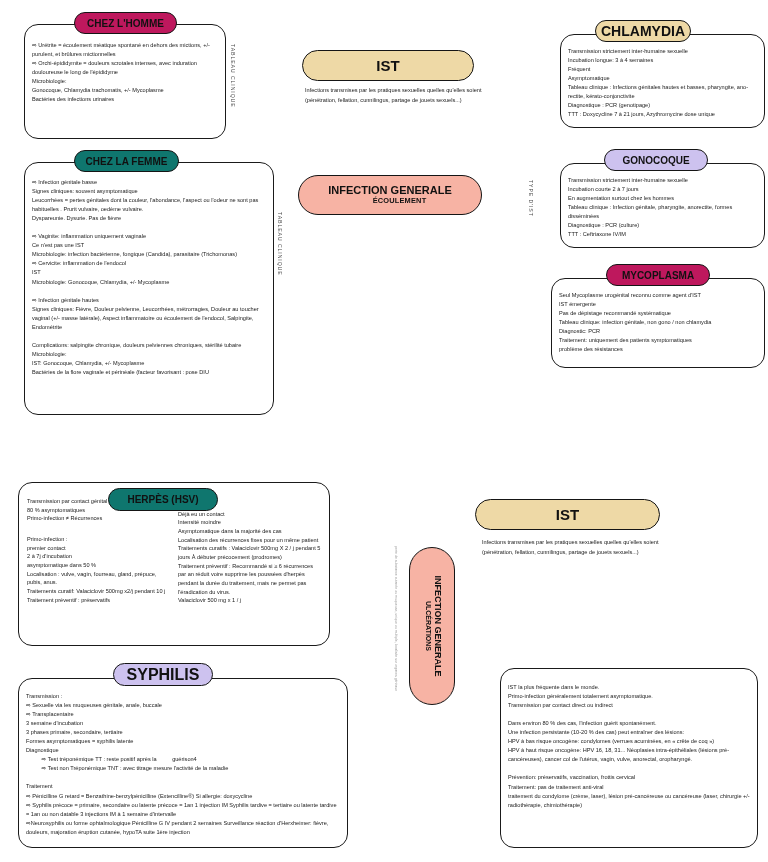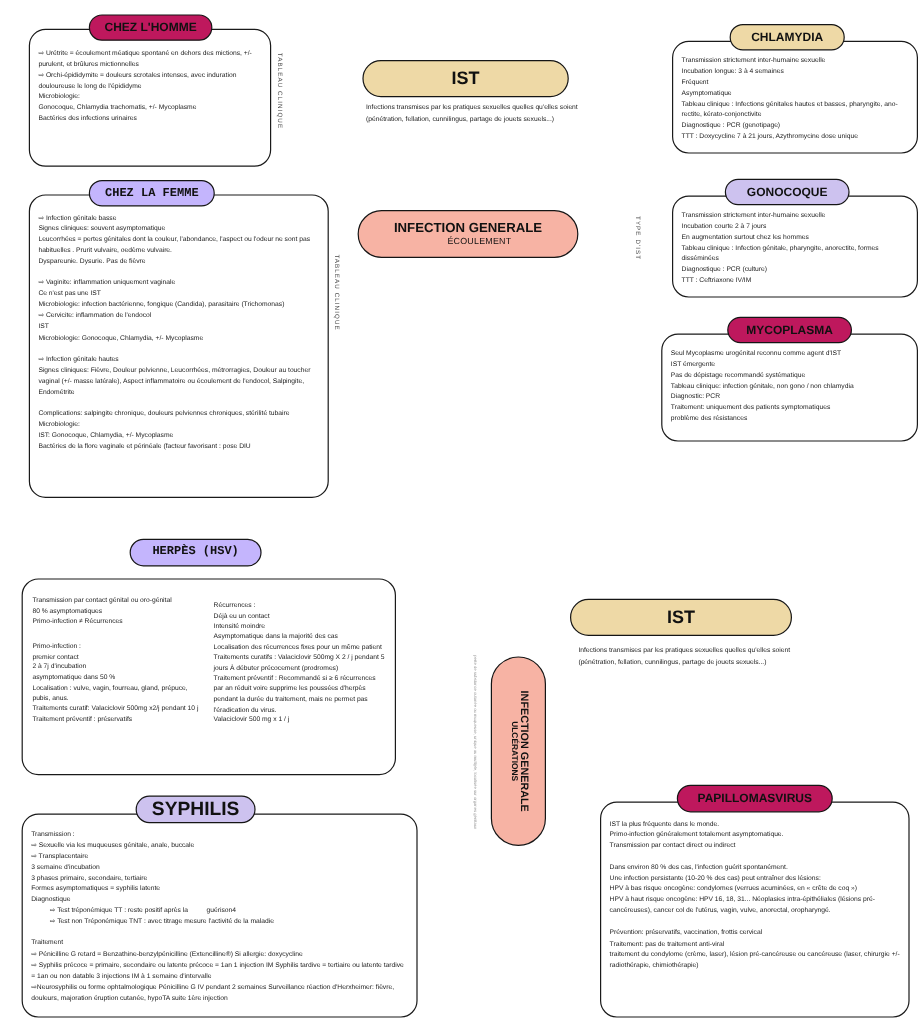--- a/index.html
+++ b/index.html
@@ -32,24 +32,24 @@
   .pill{
     position:absolute;
     border:1.6px solid #151515;
     border-radius:999px;
     display:flex;align-items:center;justify-content:center;
     text-align:center;
     font-weight:bold;
     box-sizing:border-box;
     z-index:5;
   }
-  .pill .pill-sub{display:block;font-size:7.4px;font-weight:normal;letter-spacing:.2px;margin-left:19px;}
+  .pill .pill-sub{display:block;font-size:7.4px;font-weight:bold;letter-spacing:.2px;margin-left:19px;}
 
   .c-cyan{background:#be185d;}
-  .c-blue{background:#c4b5fd;font-family:Liberation Mono, monospace;}
+  .c-blue{background:#0f766e;}
   .c-tan{background:#eed9a6;}
   .c-purple{background:#cdc2ef;}
   .c-pink{background:#f7b3a4;}
 
   
   .cols{display:flex;gap:8px;}
   .cols .col{flex:1;}
 
   
   .vlabel{
@@ -150,21 +150,21 @@
 
   <div class="node" style="left:560px;top:34px;width:205px;height:94px;">
     <div class="node-body" style="padding-top:12px;">Transmission strictement inter-humaine sexuelle
 Incubation longue: 3 à 4 semaines
 Fréquent
 Asymptomatique
 Tableau clinique : Infections génitales hautes et basses, pharyngite, ano-rectite, kérato-conjonctivite
 Diagnostique : PCR (genotipage)
 TTT : Doxycycline 7 à 21 jours, Azythromycine dose unique</div>
   </div>
-  <div class="pill c-tan" style="left:608px;top:20px;width:96px;height:22px;font-size:10px;">
+  <div class="pill c-tan" style="left:595px;top:20px;width:96px;height:22px;font-size:14px;">
     <span>CHLAMYDIA</span>
   </div>
 
   <div class="node" style="left:560px;top:163px;width:205px;height:85px;">
     <div class="node-body" style="padding-top:12px;">Transmission strictement inter-humaine sexuelle
 Incubation courte 2 à 7 jours
 En augmentation surtout chez les hommes
 Tableau clinique : Infection génitale, pharyngite, anorectite, formes disséminées
 Diagnostique : PCR (culture)
 TTT : Ceftriaxone IV/IM</div>
@@ -207,21 +207,21 @@
 Intensité moindre
 Asymptomatique dans la majorité des cas
 Localisation des récurrences fixes pour un même patient
 Traitements curatifs : Valaciclovir 500mg X 2 / j pendant 5 jours À débuter précocement (prodromes)
 Traitement préventif : Recommandé si ≥ 6 récurrences par an réduit voire supprime les poussées d'herpès pendant la durée du traitement, mais ne permet pas l'éradication du virus.
 Valaciclovir 500 mg x 1 / j</div>
         </div>
       </div>
     </div>
   </div>
-  <div class="pill c-blue" style="left:108px;top:449px;width:110px;height:23px;font-size:10px;">
+  <div class="pill c-blue" style="left:108px;top:488px;width:110px;height:23px;font-size:10px;">
     <span>HERPÈS (HSV)</span>
   </div>
 
   <div class="node" style="left:18px;top:678px;width:330px;height:170px;">
     <div class="node-body" style="padding-top:13px;">Transmission :
 ⇨ Sexuelle via les muqueuses génitale, anale, buccale
 ⇨ Transplacentaire
 3 semaine d'incubation
 3 phases primaire, secondaire, tertiaire
 Formes asymptomatiques = syphilis latente
@@ -259,17 +259,14 @@
 
 Dans environ 80 % des cas, l'infection guérit spontanément.
 Une infection persistante (10-20 % des cas) peut entraîner des lésions:
 HPV à bas risque oncogène: condylomes (verrues acuminées, en « crête de coq »)
 HPV à haut risque oncogène: HPV 16, 18, 31... Néoplasies intra-épithéliales (lésions pré-cancéreuses), cancer col de l'utérus, vagin, vulve, anorectal, oropharyngé.
 
 Prévention: préservatifs, vaccination, frottis cervical
 Traitement: pas de traitement anti-viral
 traitement du condylome (crème, laser), lésion pré-cancéreuse ou cancéreuse (laser, chirurgie +/- radiothérapie, chimiothérapie)</div>
   </div>
-  <div class="pill c-cyan" style="left:564px;top:654px;width:130px;height:23px;font-size:10px;">
-    <span>PAPILLOMASVIRUS</span>
-  </div>
 
 </div>
 
 </body></html>

